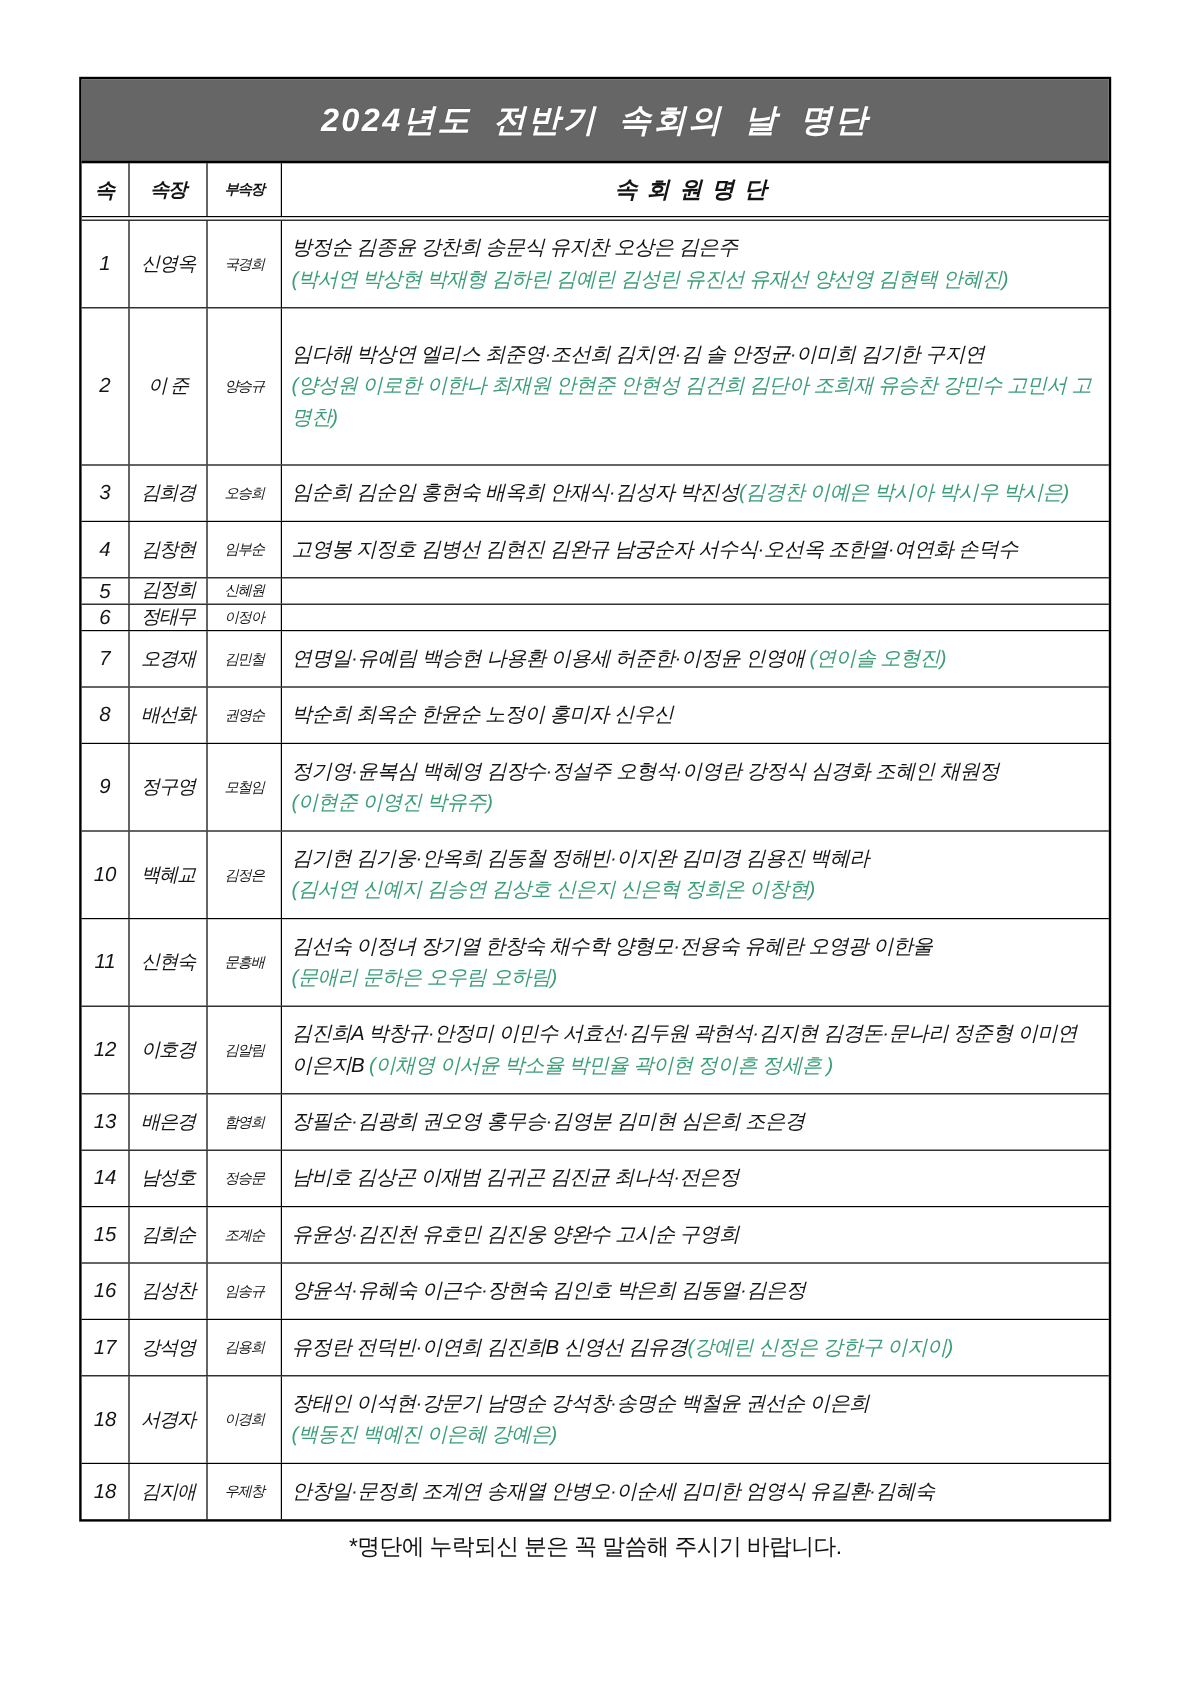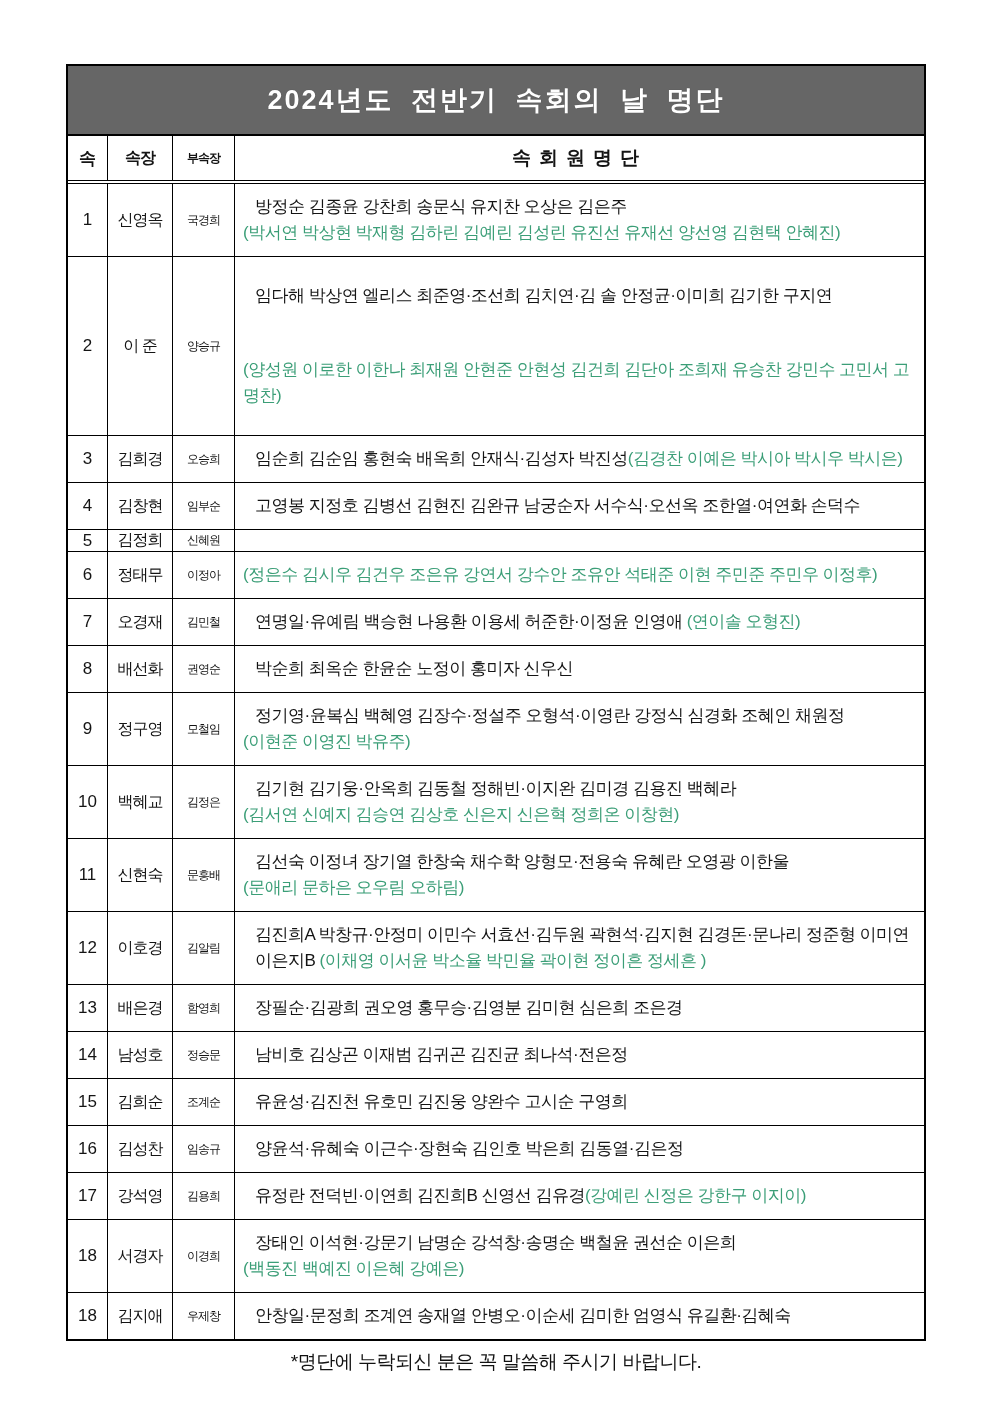--- a/index.html
+++ b/index.html
@@ -15,20 +15,21 @@
     font-family:"Liberation Sans", sans-serif;
     color:var(--ink);
   }
   .page{
     width:992px;height:1403px;
     padding:64px 66px 0 66px;
   }
   .doc-table{
     width:860px;
     border:2px solid var(--line);
+    font-style:italic;
   }
   .title-bar{
     background:var(--header-bg);
     color:#fff;
     height:70px;
     display:flex;align-items:center;justify-content:center;
     font-size:27px;font-weight:bold;
     letter-spacing:2px;word-spacing:8px;
     border-bottom:2px solid var(--line);
     text-shadow:0 0 1px rgba(0,0,0,.4);
@@ -61,28 +62,28 @@
     align-items:center;justify-content:center;
     letter-spacing:8px;
     padding:0;
   }
   .rows .t-row{
     display:flex;
     border-top:1px solid var(--line);
   }
   .rows .t-row:first-child{border-top:none;}
   
-  .rows .t-row:nth-child(2) .c-members{padding:26px 8px;gap:48px;}
+  .rows .t-row:nth-child(2) .c-members{padding:26px 8px;}
   .m-line{
     font-size:17px;
     line-height:26px;
     letter-spacing:-0.5px;
     white-space:normal;
   }
-  .seg.k{color:var(--ink);margin-left:12px;}
+  .seg.k{color:var(--ink);}
   .seg.g{color:var(--green);}
   .footnote{
     width:860px;
     text-align:center;
     margin-top:8px;
     font-size:19px;
     letter-spacing:-0.5px;
     color:#111;
   }
 </style>
@@ -136,21 +137,20 @@
         <div class="t-row">
           <div class="cell c-no">5</div>
           <div class="cell c-leader">김정희</div>
           <div class="cell c-deputy">신혜원</div>
         </div>
         <div class="t-row">
           <div class="cell c-no">6</div>
           <div class="cell c-leader">정태무</div>
           <div class="cell c-deputy">이정아</div>
           <div class="cell c-members">
-            <div class="m-line"><span class="seg g">(정은수 김시우 김건우 조은유 강연서 강수안 조유안 석태준 이현 주민준 주민우 이정후)</span></div>
           </div>
         </div>
         <div class="t-row">
           <div class="cell c-no">7</div>
           <div class="cell c-leader">오경재</div>
           <div class="cell c-deputy">김민철</div>
           <div class="cell c-members">
             <div class="m-line"><span class="seg k">연명일·유예림 백승현 나용환 이용세 허준한·이정윤 인영애 </span><span class="seg g">(연이솔 오형진)</span></div>
           </div>
         </div>

